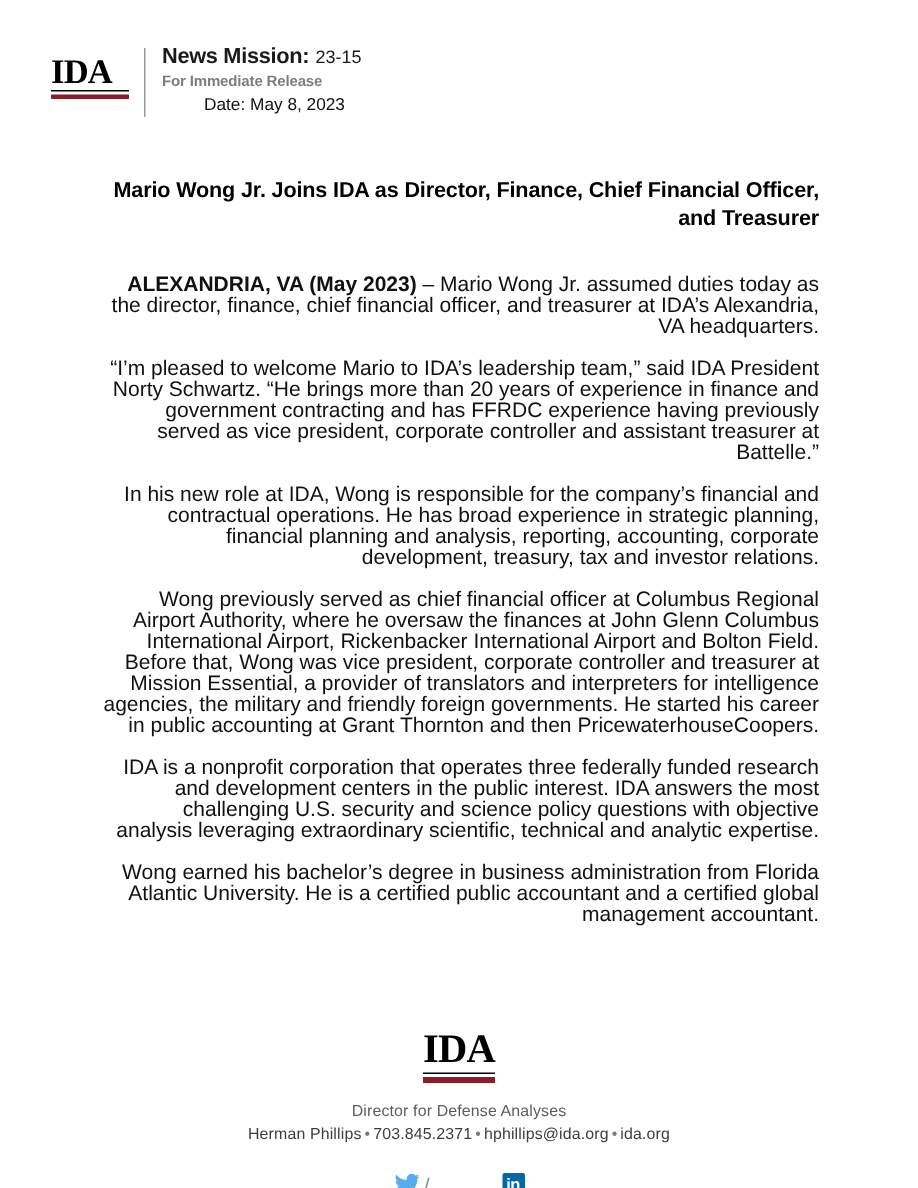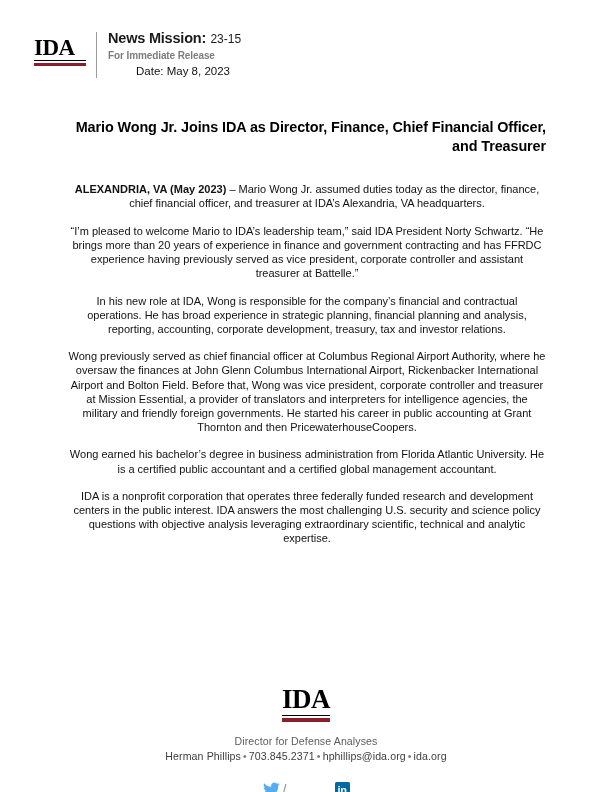--- a/index.html
+++ b/index.html
@@ -117,25 +117,25 @@
   }
 
   
   .body-copy {
     position: absolute;
     left: 68px;
     top: 182px;
     width: 478px;
   }
   .para {
-    font-size: 11px;
+    font-size: 14px;
     line-height: 14.1px;
     color: #111111;
     margin: 0 0 13.5px 0;
-    text-align: center;
+    text-align: right;
   }
   .para .lead {
     font-weight: bold;
   }
 
   
   .footer {
     position: absolute;
     left: 0;
     top: 686px;
@@ -250,23 +250,23 @@
 
   <div class="body-copy">
     <p class="para"><span class="lead">ALEXANDRIA, VA (May 2023)</span><span> – Mario Wong Jr. assumed duties today as the director, finance, chief financial officer, and treasurer at IDA’s Alexandria, VA headquarters.</span></p>
 
     <p class="para">“I’m pleased to welcome Mario to IDA’s leadership team,” said IDA President Norty Schwartz. “He brings more than 20 years of experience in finance and government contracting and has FFRDC experience having previously served as vice president, corporate controller and assistant treasurer at Battelle.”</p>
 
     <p class="para">In his new role at IDA, Wong is responsible for the company’s financial and contractual operations. He has broad experience in strategic planning, financial planning and analysis, reporting, accounting, corporate development, treasury, tax and investor relations.</p>
 
     <p class="para">Wong previously served as chief financial officer at Columbus Regional Airport Authority, where he oversaw the finances at John Glenn Columbus International Airport, Rickenbacker International Airport and Bolton Field. Before that, Wong was vice president, corporate controller and treasurer at Mission Essential, a provider of translators and interpreters for intelligence agencies, the military and friendly foreign governments. He started his career in public accounting at Grant Thornton and then PricewaterhouseCoopers.</p>
 
+    <p class="para">IDA is a nonprofit corporation that operates three federally funded research and development centers in the public interest. IDA answers the most challenging U.S. security and science policy questions with objective analysis leveraging extraordinary scientific, technical and analytic expertise.</p>
+
     <p class="para">Wong earned his bachelor’s degree in business administration from Florida Atlantic University. He is a certified public accountant and a certified global management accountant.</p>
-
-    <p class="para">IDA is a nonprofit corporation that operates three federally funded research and development centers in the public interest. IDA answers the most challenging U.S. security and science policy questions with objective analysis leveraging extraordinary scientific, technical and analytic expertise.</p>
   </div>
 
   <div class="footer">
     <div class="footer-logo">
       <div class="footer-logo-word">IDA</div>
       <div class="footer-rule-top"></div>
       <div class="footer-rule-red"></div>
     </div>
 
     <div class="footer-org">Director for Defense Analyses</div>

